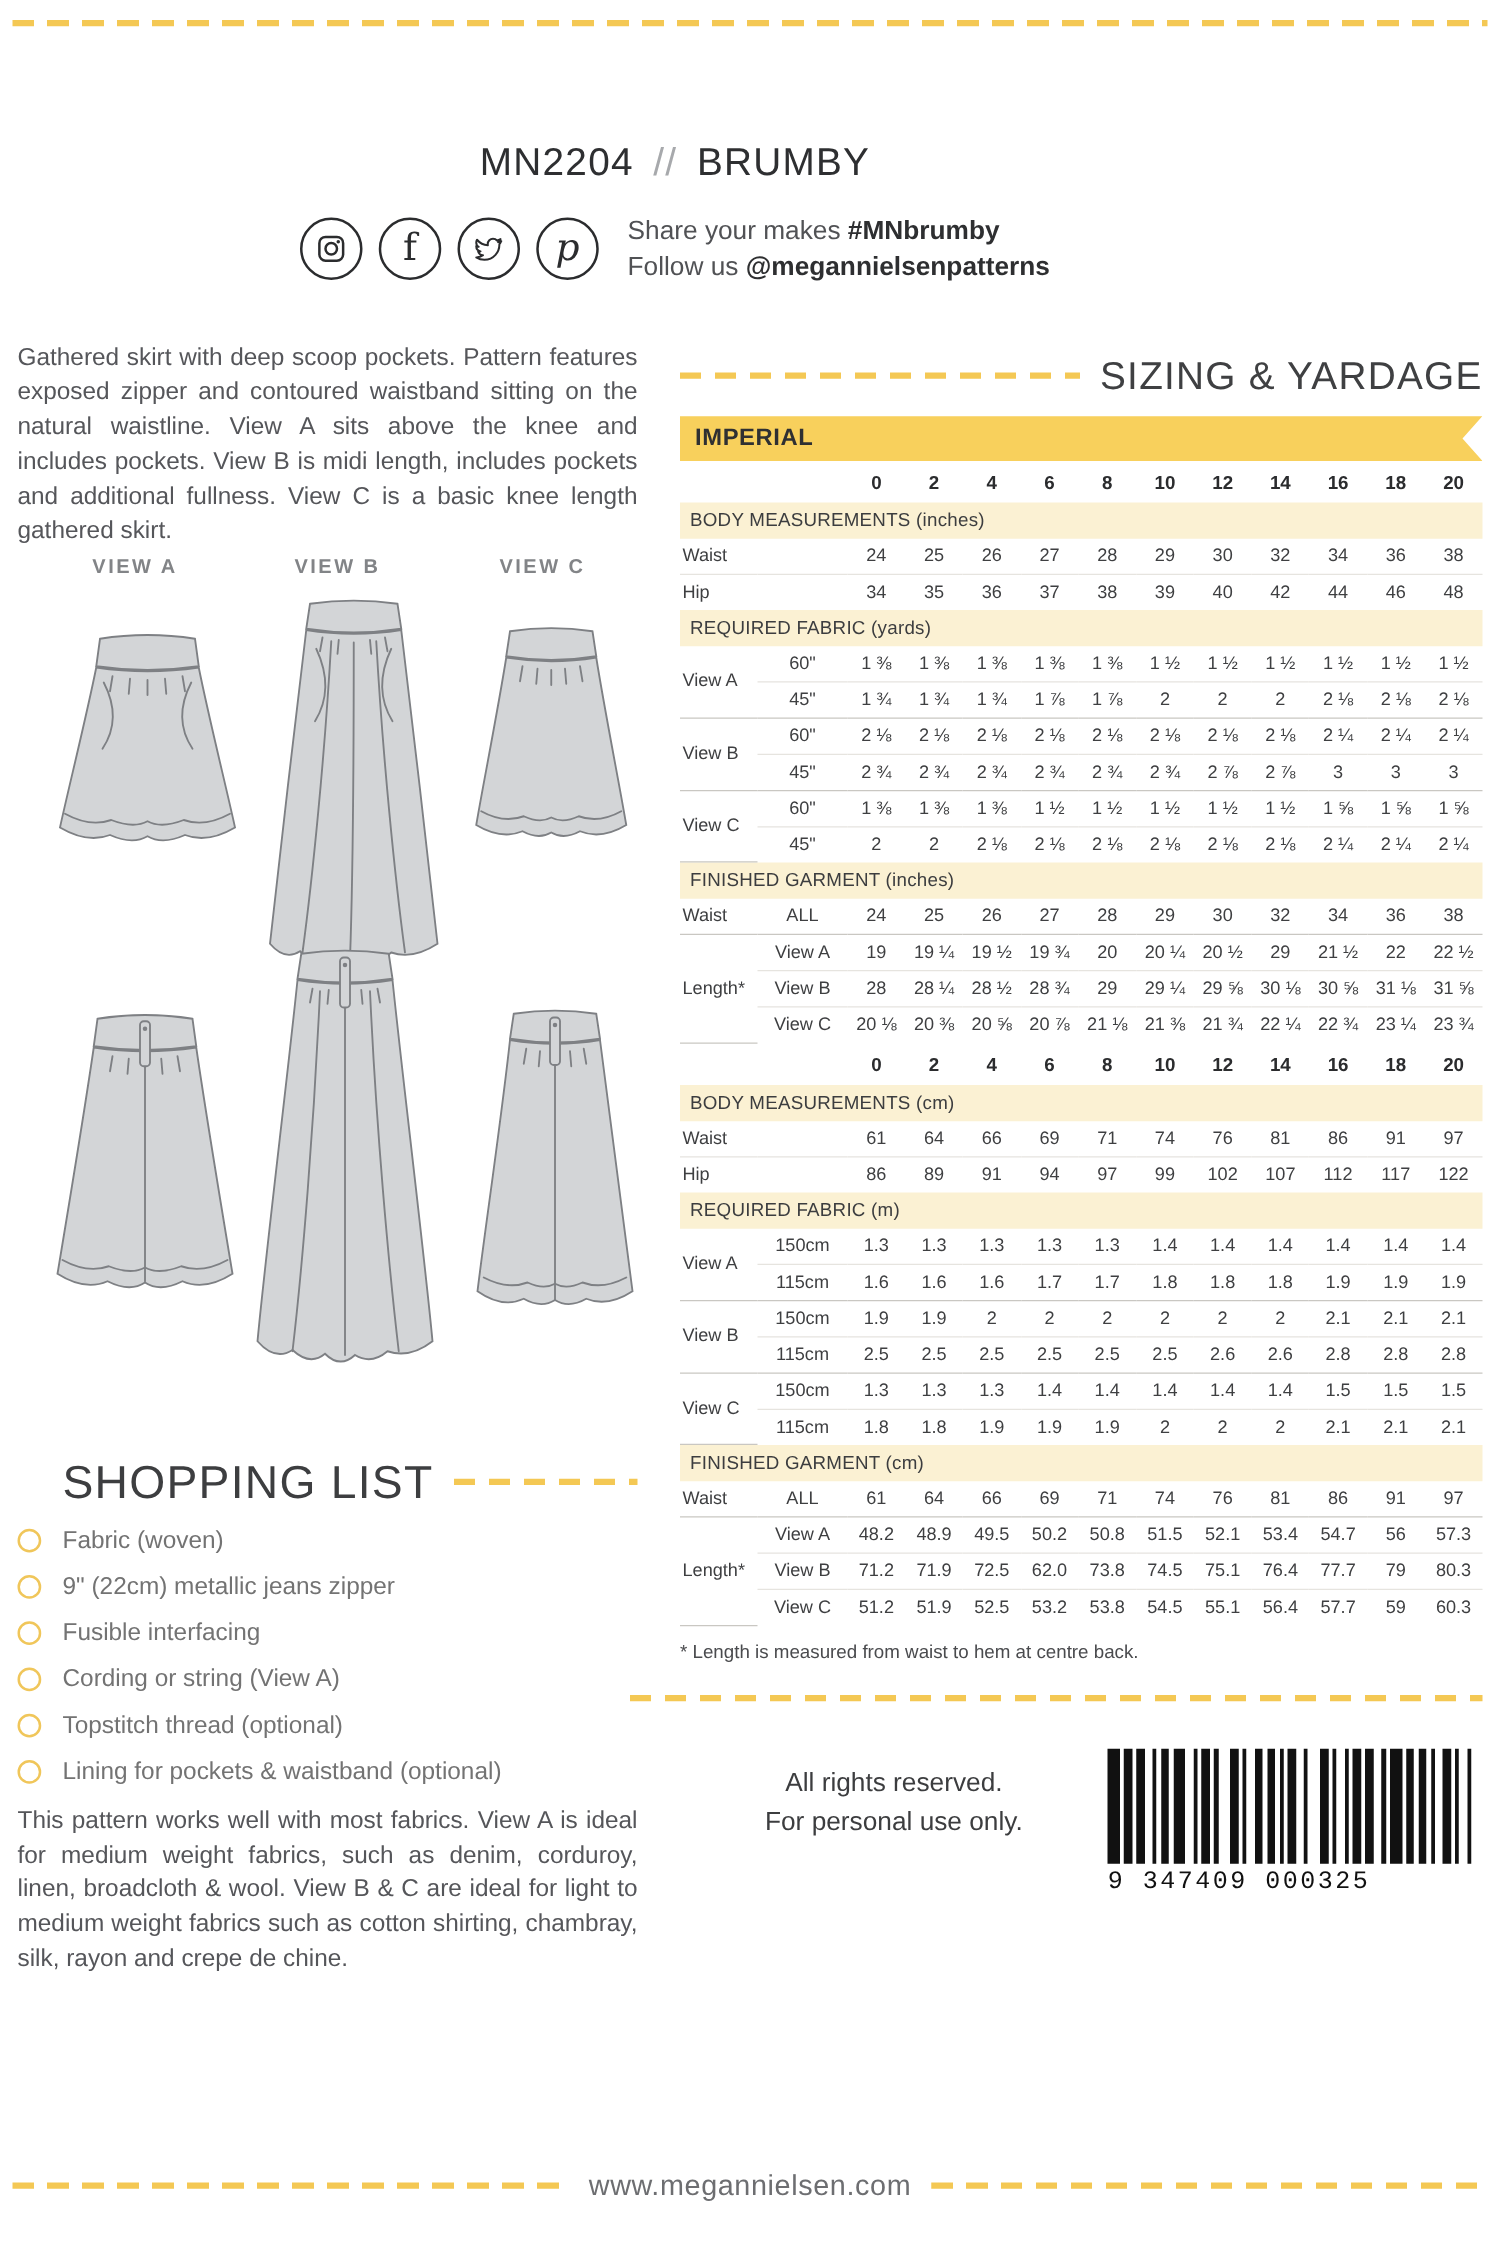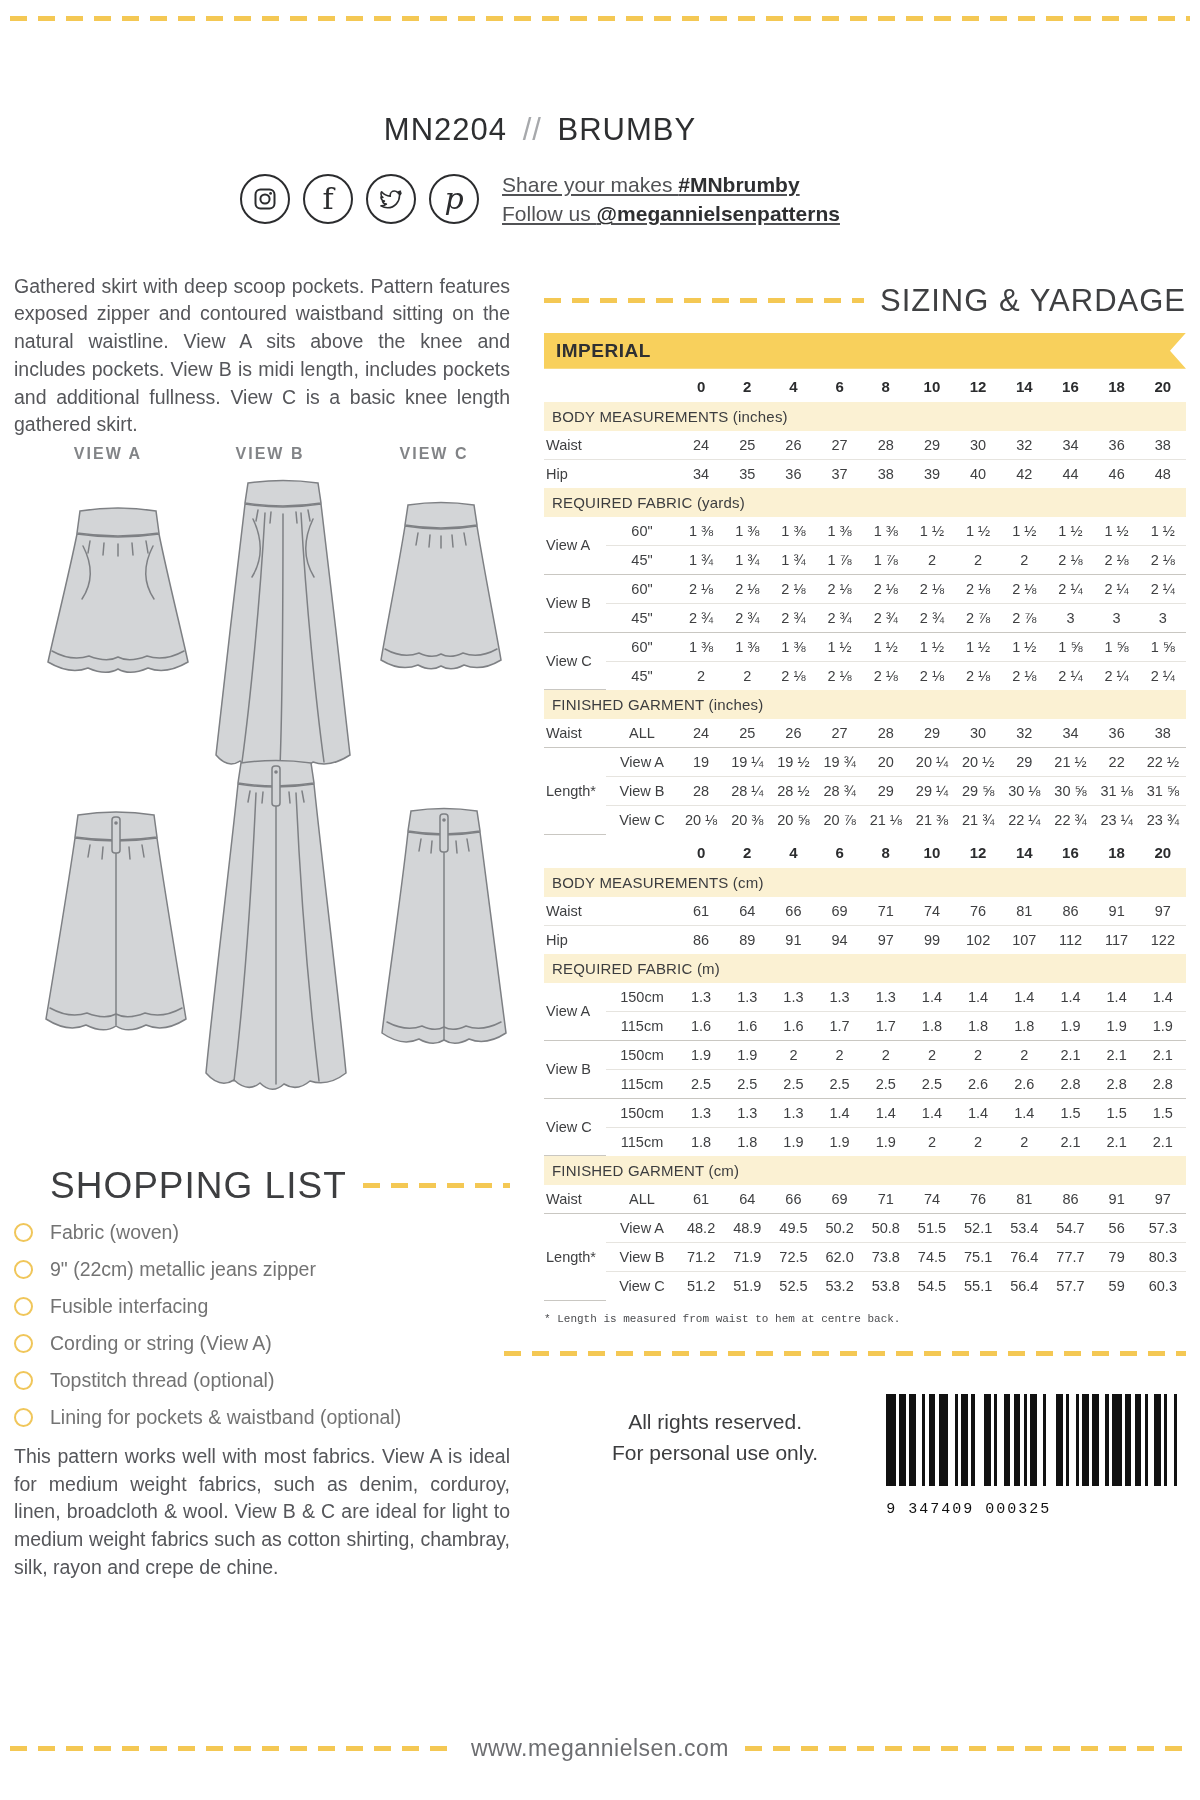--- a/index.html
+++ b/index.html
@@ -9,21 +9,21 @@
   .top-dash{position:absolute;top:16px;left:10px;right:10px;}
   
   .header{padding-top:112px;width:680px;margin-left:200px;text-align:center;}
   .title{font-size:31px;letter-spacing:1px;color:#2e2f31;font-weight:400;}
   .title .sep{color:#a7a9ac;font-weight:300;padding:0 6px;}
   .social-row{display:flex;justify-content:center;align-items:center;gap:13px;margin-top:22px;}
   .icon-circle{width:46px;height:46px;border:2.5px solid #2b2c2e;border-radius:50%;
                display:flex;align-items:center;justify-content:center;flex:0 0 auto;}
   .icon-circle svg{display:block;}
   .icon-letter{font-size:30px;font-weight:300;color:#2b2c2e;line-height:1;font-family:"DejaVu Serif",serif;}
-  .social-text{text-align:left;font-size:21px;color:#515255;line-height:1.4;margin-left:10px;text-decoration:underline;}
+  .social-text{text-align:left;font-size:21px;color:#515255;line-height:1.4;margin-left:10px;}
   .social-text b{color:#2e2f31;}
   
   .content{display:flex;padding:44px 14px 0 14px;gap:34px;}
   .left-col{width:496px;flex:0 0 auto;}
   .right-col{flex:1;min-width:0;}
   .desc,.fab-text{font-size:19.5px;line-height:1.42;color:#55565a;text-align:justify;margin:0;}
   
   .illos{position:relative;height:692px;margin-top:4px;}
   .view-label{position:absolute;top:2px;width:120px;text-align:center;font-size:16px;
               letter-spacing:2px;color:#828487;font-weight:bold;}
@@ -47,31 +47,31 @@
   table.sz td{font-size:14.5px;color:#3e3f41;}
   td.l1{width:62px;text-align:left;font-size:15px;padding:6px 0 6px 2px;}
   td.l2{width:72px;text-align:center;padding:6px 0;}
   td.v{text-align:center;padding:6px 0;}
   tr.sizes-row td{font-weight:bold;font-size:15px;color:#2b2c2e;padding:7px 0;}
   tr.band-row td{background:#fbf1d3;font-size:15px;color:#3c3d3f;padding:6px 8px;letter-spacing:.2px;}
   tr.d td{border-bottom:1px solid #e6e4df;}
   tr.d.sep td{border-bottom:1px solid #c9c7c2;}
   tr.d td.l1[rowspan]{border-bottom:1px solid #c9c7c2;}
   tr.d.nb td{border-bottom:none;}
-  .footnote{font-size:11px;color:#4a4b4e;margin-top:12px;font-family:Liberation Mono, monospace;}
+  .footnote{font-size:15px;color:#4a4b4e;margin-top:12px;}
   .sep-dash{margin-top:26px;margin-left:-40px;}
   
   .cr-row{display:flex;justify-content:space-between;align-items:flex-start;margin-top:38px;}
   .cr-block{width:370px;text-align:center;font-size:21px;color:#3c3d3f;line-height:1.5;margin-top:12px;}
   .barcode{width:322px;margin-right:2px;}
   .bars{display:flex;height:92px;width:100%;}
   .bars i{display:block;height:100%;}
   .bars i.b{background:#111;}
-  .bc-num{font-family:"Liberation Mono","DejaVu Sans Mono",monospace;font-size:15px;color:#111;
-          margin-top:15px;letter-spacing:2px;}
+  .bc-num{font-family:"Liberation Mono","DejaVu Sans Mono",monospace;font-size:20px;color:#111;
+          margin-top:3px;letter-spacing:2px;}
   
   .footer{position:absolute;left:10px;right:10px;bottom:38px;display:flex;align-items:center;gap:16px;}
   .footer .dash{flex:1;}
   .footer span{font-size:23px;color:#6d6e71;letter-spacing:.5px;}
   .skirt-stroke{stroke:#7e8084;stroke-width:1.5;fill:none;stroke-linecap:round;}
   .skirt-fill{stroke:#7e8084;stroke-width:1.5;fill:#d3d5d7;}
 </style>
 </head>
 <body>
 

